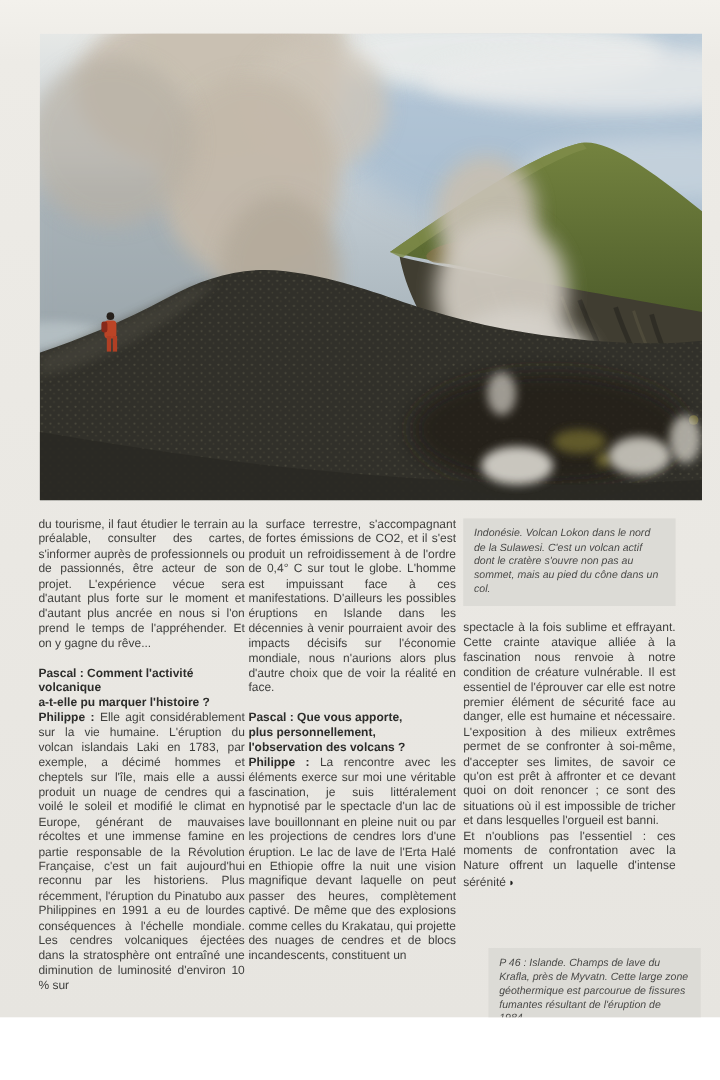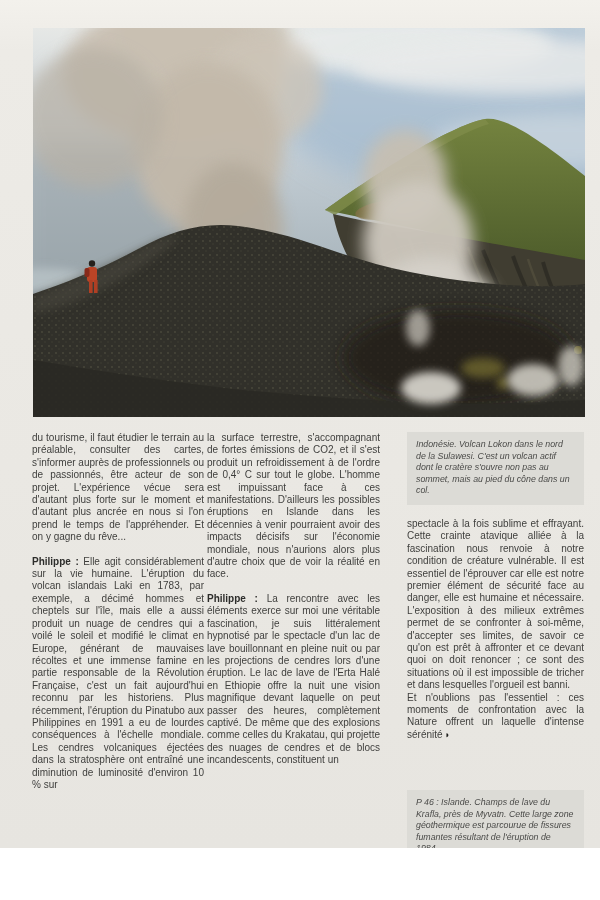--- a/index.html
+++ b/index.html
@@ -144,29 +144,34 @@
         <rect x="56" y="252" width="3.6" height="13" fill="#b03f24"></rect>
         <rect x="61" y="252" width="3.6" height="13" fill="#b03f24"></rect>
         <circle cx="59" cy="235.5" r="3.2" fill="#27211c"></circle>
         <rect x="51.5" y="240" width="5" height="9" rx="2" fill="#87291a"></rect>
       </g>
     </svg>
   </div>
 
   <div class="col" style="left:32px; width:172px;">
     <p class="para">du tourisme, il faut étudier le terrain au préalable, consulter des cartes, s'informer auprès de professionnels ou de passionnés, être acteur de son projet. L'expérience vécue sera d'autant plus forte sur le moment et d'autant plus ancrée en nous si l'on prend le temps de l'appréhender. Et on y gagne du rêve...</p>
+    <p class="qhead">Pascal : Comment l'activité volcanique
+a-t-elle pu marquer l'histoire ?</p>
     <p><span class="speaker">Philippe :</span> <span>Elle agit considérablement sur la vie humaine. L'éruption du volcan islandais Laki en 1783, par exemple, a décimé hommes et cheptels sur l'île, mais elle a aussi produit un nuage de cendres qui a voilé le soleil et modifié le climat en Europe, générant de mauvaises récoltes et une immense famine en partie responsable de la Révolution Française, c'est un fait aujourd'hui reconnu par les historiens. Plus récemment, l'éruption du Pinatubo aux Philippines en 1991 a eu de lourdes conséquences à l'échelle mondiale. Les cendres volcaniques éjectées dans la stratosphère ont entraîné une diminution de luminosité d'environ 10 % sur</span></p>
   </div>
 
   <div class="col" style="left:207px; width:173px;">
     <p class="para">la surface terrestre, s'accompagnant de fortes émissions de CO2, et il s'est produit un refroidissement à de l'ordre de 0,4° C sur tout le globe. L'homme est impuissant face à ces manifestations. D'ailleurs les possibles éruptions en Islande dans les décennies à venir pourraient avoir des impacts décisifs sur l'économie mondiale, nous n'aurions alors plus d'autre choix que de voir la réalité en face.</p>
+    <p class="qhead">Pascal : Que vous apporte,
+plus personnellement,
+l'observation des volcans ?</p>
     <p><span class="speaker">Philippe :</span> <span>La rencontre avec les éléments exerce sur moi une véritable fascination, je suis littéralement hypnotisé par le spectacle d'un lac de lave bouillonnant en pleine nuit ou par les projections de cendres lors d'une éruption. Le lac de lave de l'Erta Halé en Ethiopie offre la nuit une vision magnifique devant laquelle on peut passer des heures, complètement captivé. De même que des explosions comme celles du Krakatau, qui projette des nuages de cendres et de blocs incandescents, constituent un</span></p>
   </div>
 
-  <div class="col" style="left:407px; width:177px;">
+  <div class="col" style="left:386px; width:177px;">
     <div class="caption-box" style="margin-bottom:13px;">Indonésie. Volcan Lokon dans le nord de la Sulawesi. C'est un volcan actif dont le cratère s'ouvre non pas au sommet, mais au pied du cône dans un col.</div>
     <p class="para" style="margin-bottom:0;">spectacle à la fois sublime et effrayant. Cette crainte atavique alliée à la fascination nous renvoie à notre condition de créature vulnérable. Il est essentiel de l'éprouver car elle est notre premier élément de sécurité face au danger, elle est humaine et nécessaire. L'exposition à des milieux extrêmes permet de se confronter à soi-même, d'accepter ses limites, de savoir ce qu'on est prêt à affronter et ce devant quoi on doit renoncer ; ce sont des situations où il est impossible de tricher et dans lesquelles l'orgueil est banni.</p>
     <p><span>Et n'oublions pas l'essentiel : ces moments de confrontation avec la Nature offrent un laquelle d'intense sérénité</span><span class="end-mark">◗</span></p>
   </div>
 
   <div class="caption-box second">P 46 : Islande. Champs de lave du Krafla, près de Myvatn. Cette large zone géothermique est parcourue de fissures fumantes résultant de l'éruption de 1984.</div>
 
   <div class="footer">
     <span class="pagenum">44</span>
     <span class="issue">KAIZEN | NOVEMBRE — DÉCEMBRE 2012</span>

